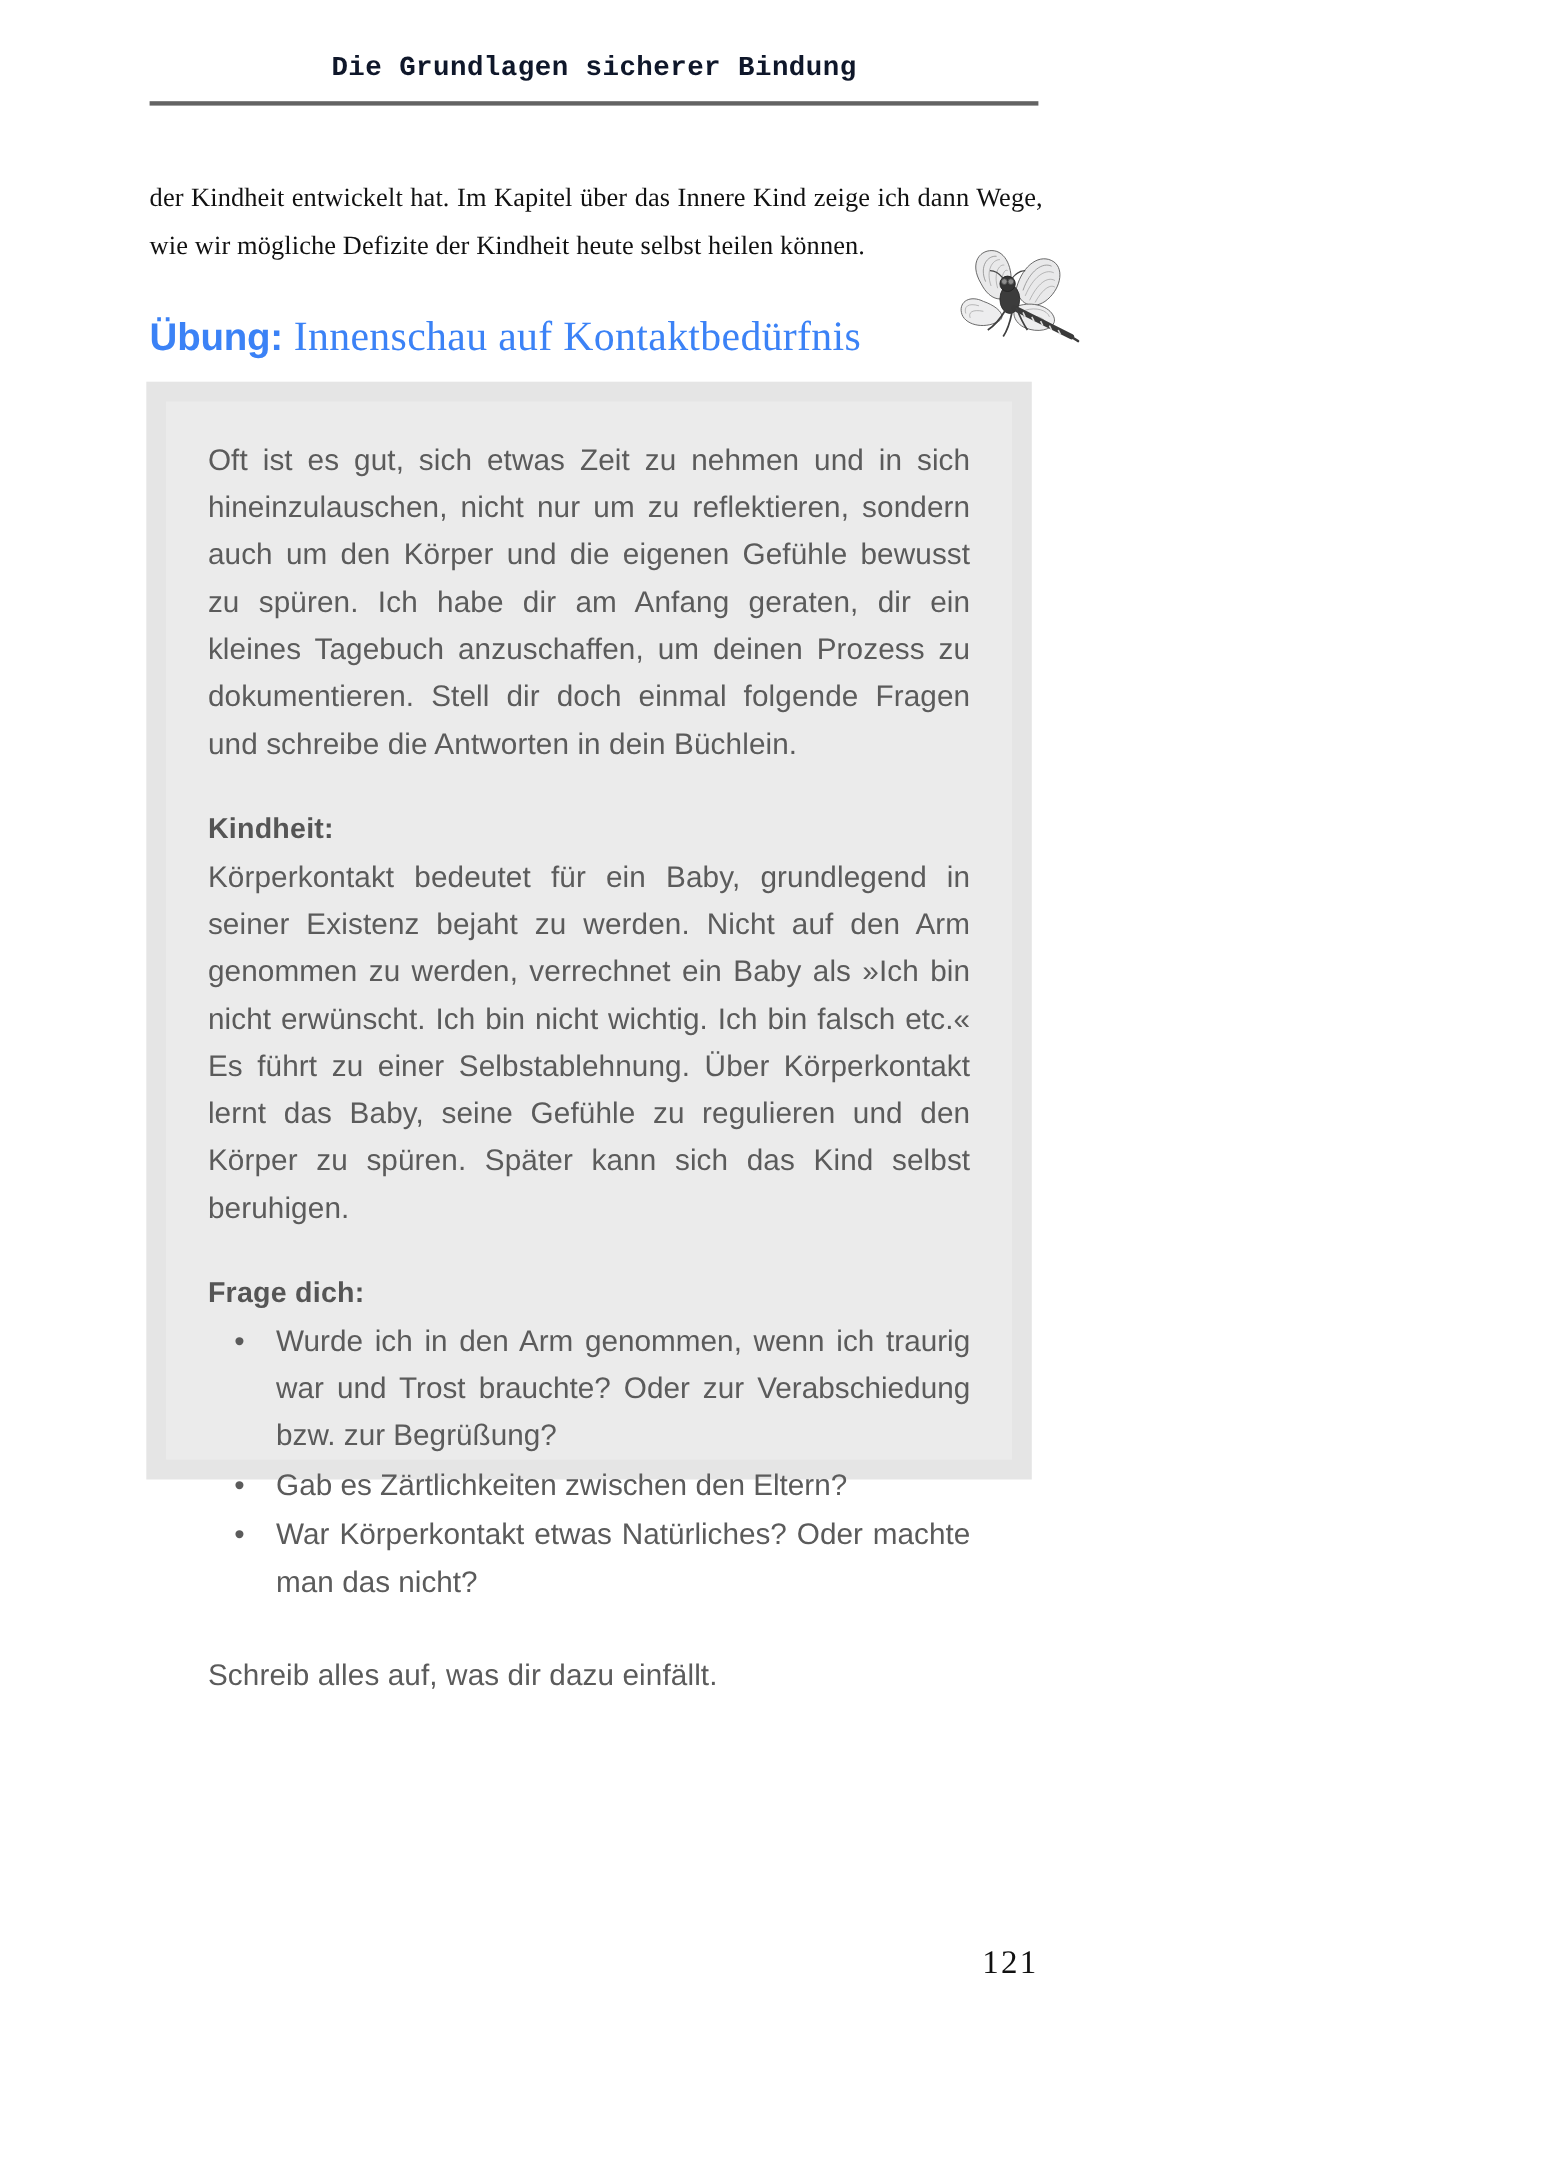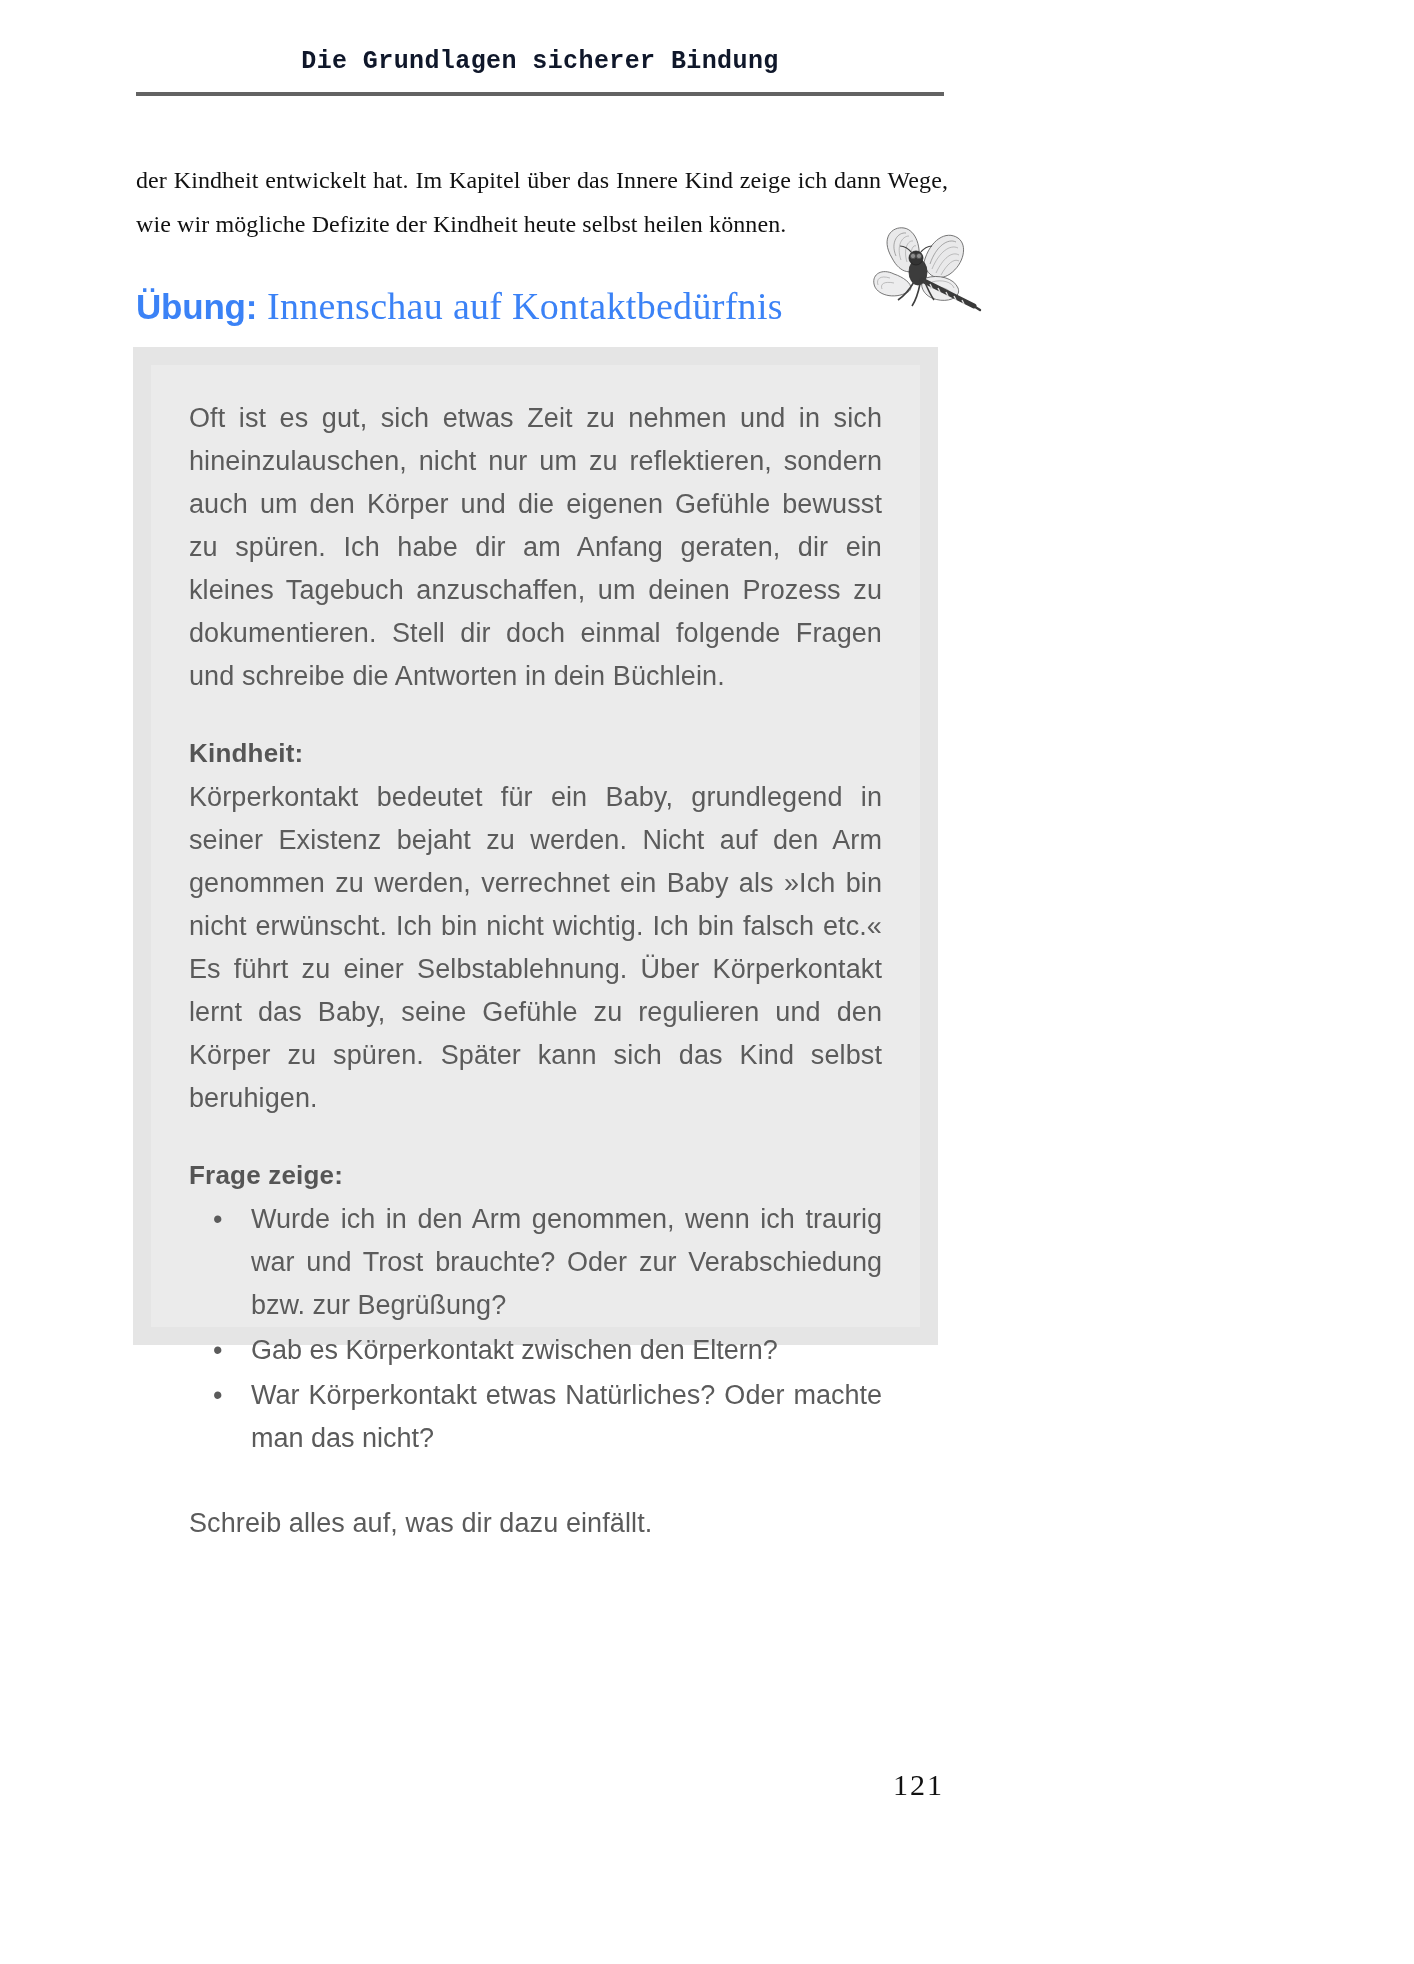--- a/index.html
+++ b/index.html
@@ -228,29 +228,29 @@
   </svg>
 
   <div class="exercise-box">
     <div class="exercise-box-inner">
 
       <p class="box-para">Oft ist es gut, sich etwas Zeit zu nehmen und in sich hineinzulauschen, nicht nur um zu reflektieren, sondern auch um den Körper und die eigenen Gefühle bewusst zu spüren. Ich habe dir am Anfang geraten, dir ein kleines Tagebuch anzuschaffen, um deinen Prozess zu dokumentieren. Stell dir doch einmal folgende Fragen und schreibe die Antworten in dein Büchlein.</p>
 
       <h3 class="box-subhead">Kindheit:</h3>
       <p class="box-para">Körperkontakt bedeutet für ein Baby, grundlegend in seiner Existenz bejaht zu werden. Nicht auf den Arm genommen zu werden, verrechnet ein Baby als »Ich bin nicht erwünscht. Ich bin nicht wichtig. Ich bin falsch etc.« Es führt zu einer Selbstablehnung. Über Körperkontakt lernt das Baby, seine Gefühle zu regulieren und den Körper zu spüren. Später kann sich das Kind selbst beruhigen.</p>
 
-      <h3 class="box-subhead">Frage zeige:</h3>
+      <h3 class="box-subhead">Frage dich:</h3>
       <ul class="box-list">
         <li>
           <span class="bullet">•</span>
           <span>Wurde ich in den Arm genommen, wenn ich traurig war und Trost brauchte? Oder zur Verabschiedung bzw. zur Begrüßung?</span>
         </li>
         <li>
           <span class="bullet">•</span>
-          <span>Gab es Körperkontakt zwischen den Eltern?</span>
+          <span>Gab es Zärtlichkeiten zwischen den Eltern?</span>
         </li>
         <li>
           <span class="bullet">•</span>
           <span>War Körperkontakt etwas Natürliches? Oder machte man das nicht?</span>
         </li>
       </ul>
 
       <p class="box-para last">Schreib alles auf, was dir dazu einfällt.</p>
 
     </div>

